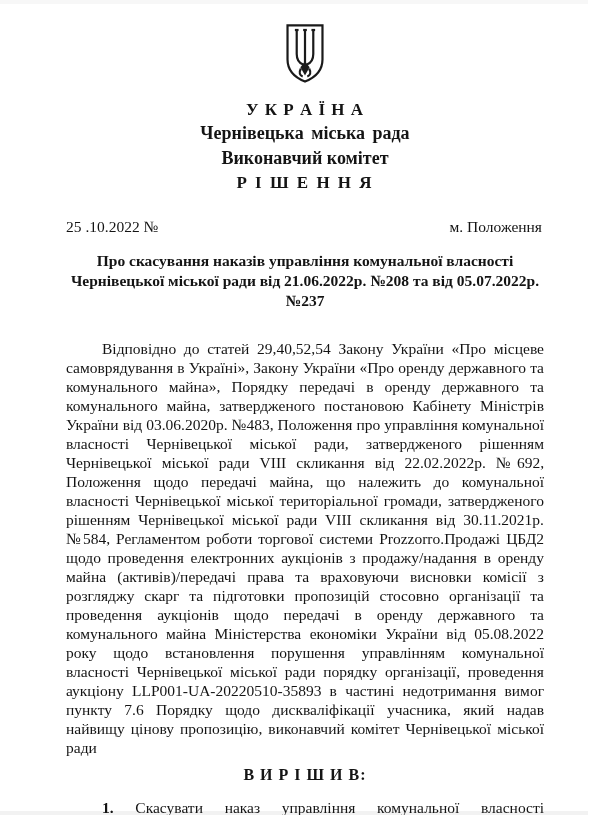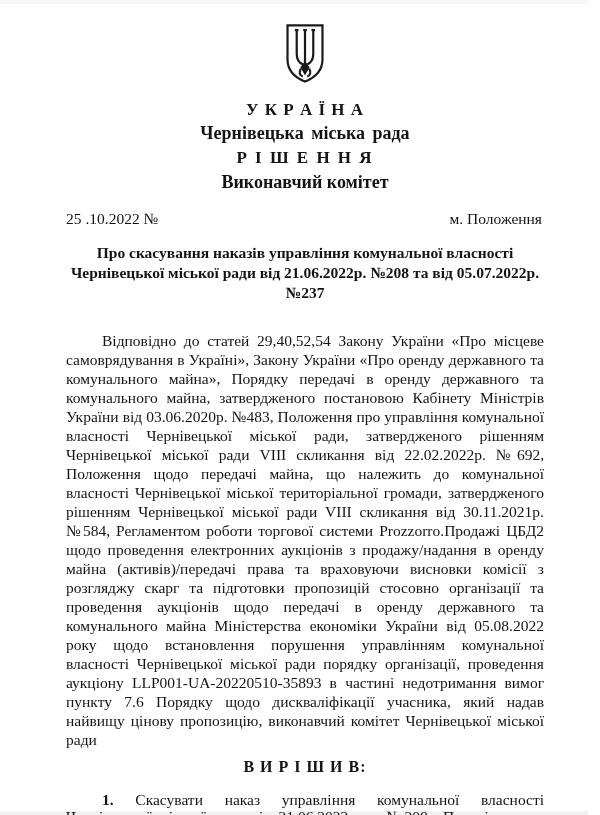--- a/index.html
+++ b/index.html
@@ -28,21 +28,21 @@
   }
   .hdr-country   { font-size: 17px; line-height: 23px; letter-spacing: 1px; }
   .hdr-council   { font-size: 18px; line-height: 25px; word-spacing: 3px; }
   .hdr-committee { font-size: 18px; line-height: 25px; }
   .hdr-doctype   { font-size: 17px; line-height: 24px; letter-spacing: 2px; }
   .meta-row {
     display: flex;
     justify-content: space-between;
     align-items: baseline;
     font-size: 15.5px;
-    margin-top: 15px;
+    margin-top: 23px;
     margin-right: 2px;
   }
   .doc-title {
     text-align: center;
     font-weight: bold;
     font-size: 15.5px;
     line-height: 20px;
     margin-top: 15px;
   }
   .preamble {
@@ -86,22 +86,22 @@
         <path d="M32,8 H36"></path>
         <path d="M20.5,50 C18,54.5 19.5,57.5 22.5,58.5"></path>
         <path d="M29.5,50 C32,54.5 30.5,57.5 27.5,58.5"></path>
       </g>
       <path d="M25,42 L30,48.5 L25,57.5 L20,48.5 Z" fill="#1a1a1a"></path>
     </svg>
   </div>
 
   <div class="hdr hdr-country">У К Р А Ї Н А</div>
   <div class="hdr hdr-council">Чернівецька міська рада</div>
+  <div class="hdr hdr-committee">Виконавчий комітет</div>
   <div class="hdr hdr-doctype">Р І Ш Е Н Н Я</div>
-  <div class="hdr hdr-committee">Виконавчий комітет</div>
 
   <div class="meta-row">
     <span>25 .10.2022 №</span>
     <span>м. Положення</span>
   </div>
 
   <div class="doc-title">Про скасування наказів управління комунальної власності Чернівецької міської ради від 21.06.2022р. №208  та від 05.07.2022р. №237</div>
 
   <p class="preamble">Відповідно до статей 29,40,52,54 Закону України «Про місцеве самоврядування в Україні», Закону України «Про оренду державного та комунального майна», Порядку передачі в оренду державного та комунального майна, затвердженого постановою Кабінету Міністрів України від 03.06.2020р. №483, Положення про управління комунальної власності Чернівецької міської ради, затвердженого рішенням Чернівецької міської ради VIII скликання від 22.02.2022р. №692, Положення щодо передачі майна, що належить до комунальної власності Чернівецької міської територіальної громади, затвердженого рішенням Чернівецької міської ради VIII скликання від 30.11.2021р. №584, Регламентом роботи торгової системи Prozzorro.Продажі ЦБД2 щодо проведення електронних аукціонів з продажу/надання в оренду майна (активів)/передачі права та враховуючи висновки комісії з розгляджу скарг та підготовки пропозицій стосовно організації та проведення аукціонів щодо передачі в оренду державного та комунального майна Міністерства економіки України від 05.08.2022 року щодо встановлення порушення управлінням комунальної власності Чернівецької міської ради порядку організації, проведення аукціону LLP001-UA-20220510-35893 в частині недотримання вимог пункту 7.6 Порядку щодо дискваліфікації учасника, який надав найвищу цінову пропозицію, виконавчий комітет Чернівецької міської ради</p>
 

